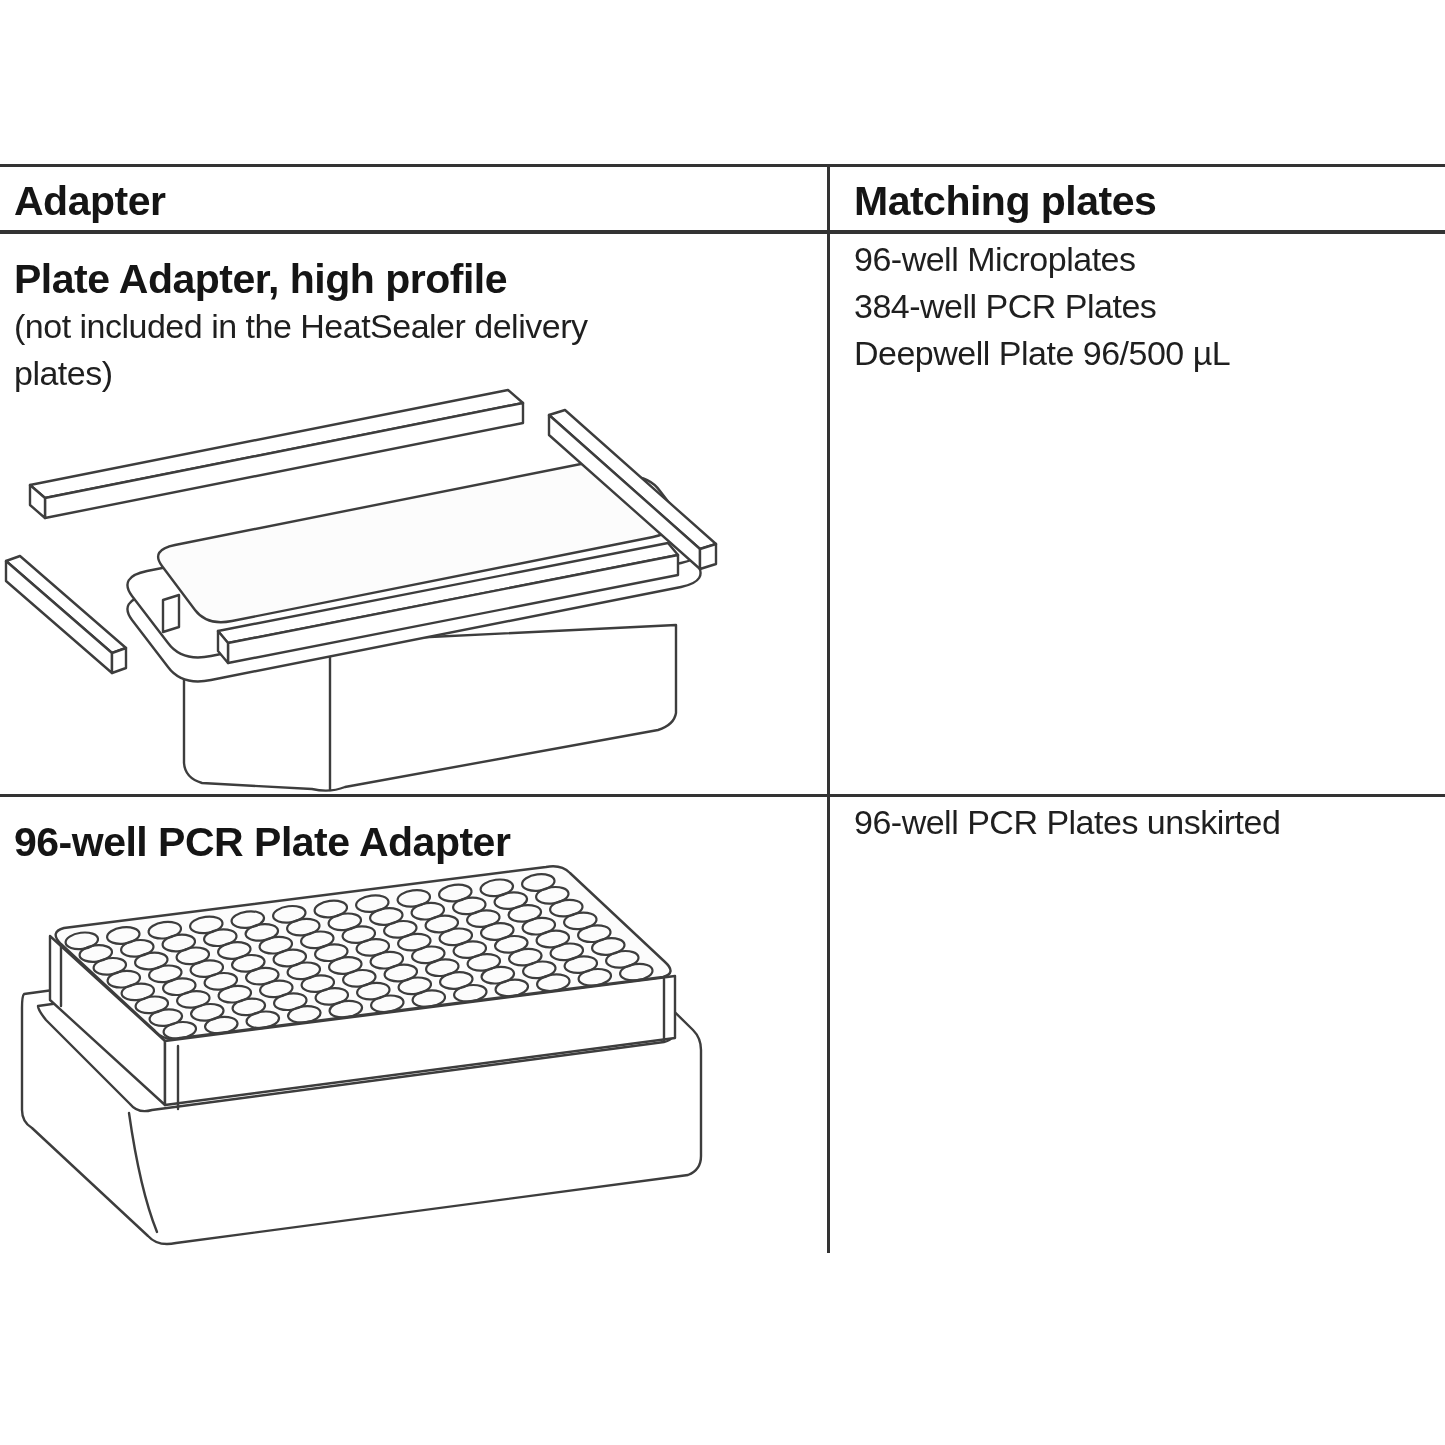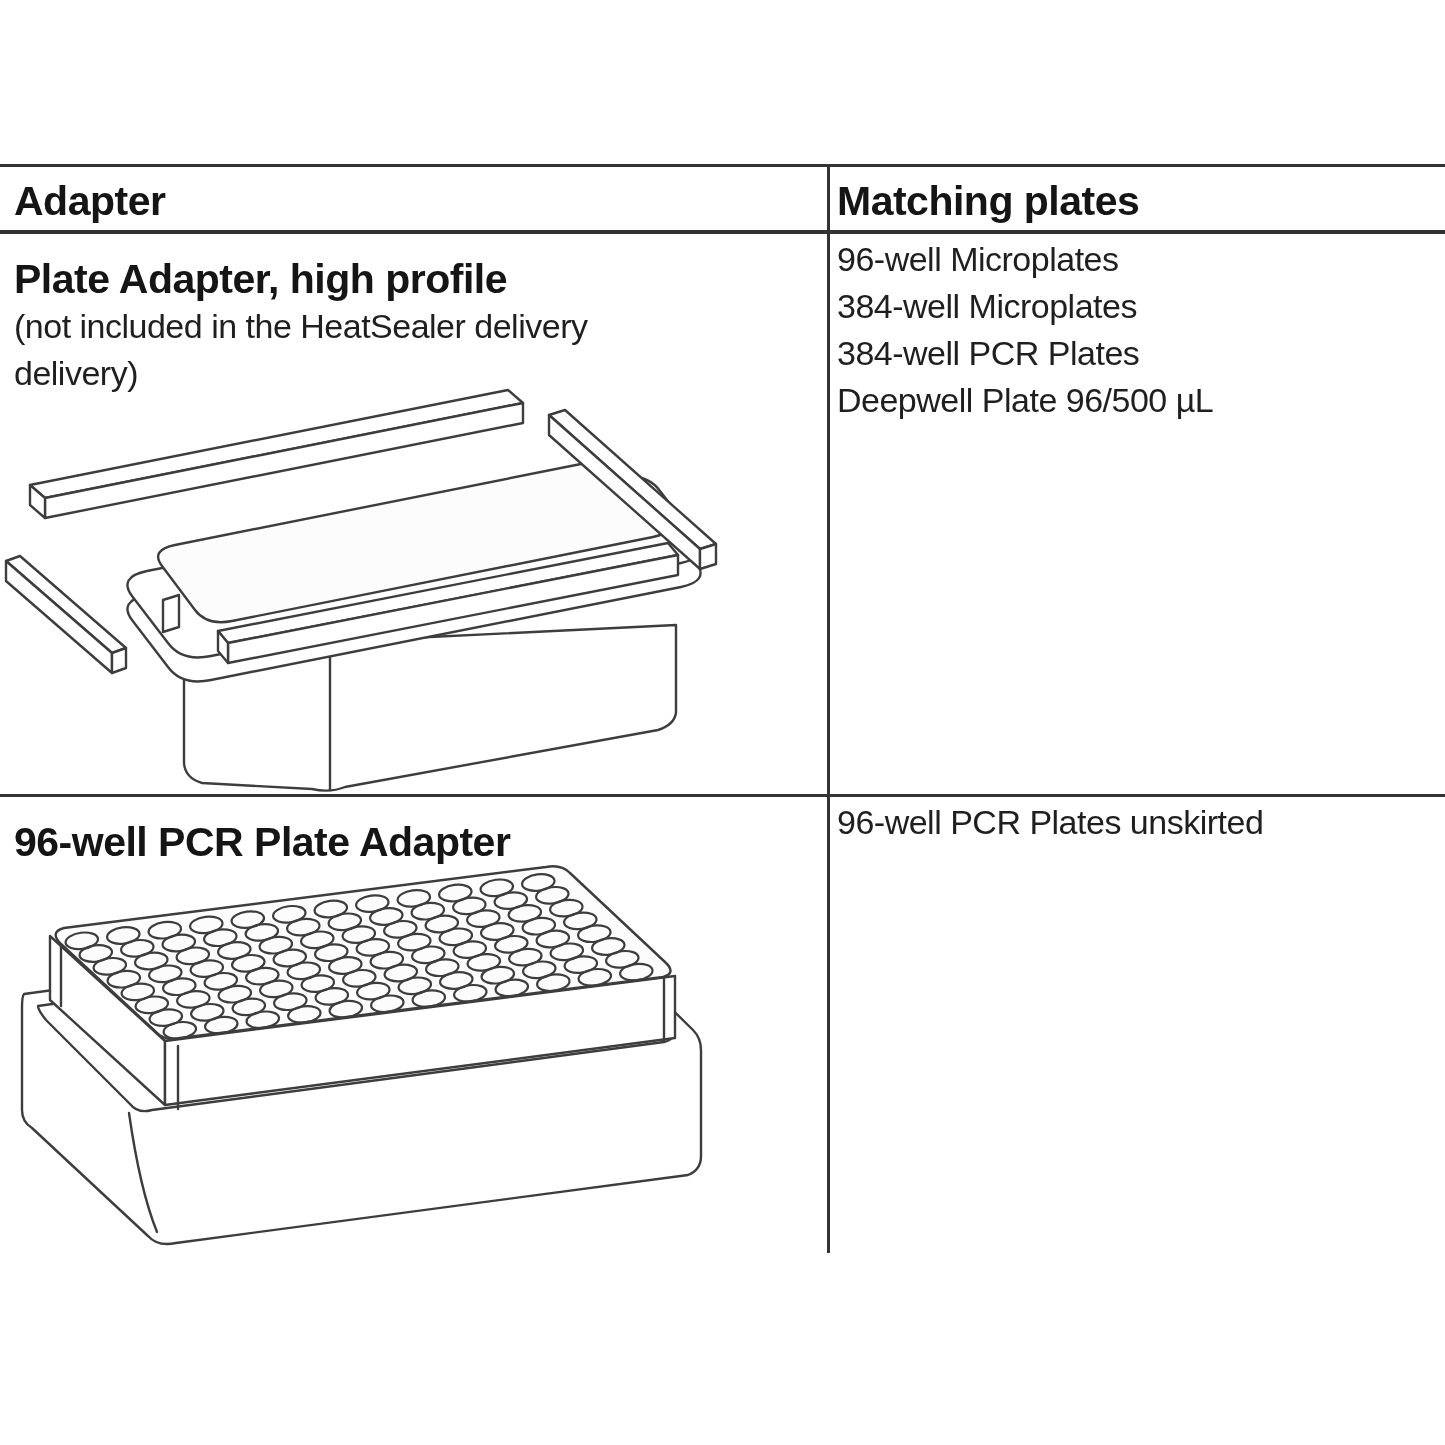--- a/index.html
+++ b/index.html
@@ -12,21 +12,21 @@
 
   .tbl {
     position:absolute; left:0; top:164px; width:1445px; height:1086px;
     border-top:3px solid #333;
     display:grid;
     grid-template-columns:827px 618px;
     grid-template-rows:67px 563px 456px;
   }
   .cell { position:relative; box-sizing:border-box; }
   .col-left  { padding-left:14px; }
-  .col-right { border-left:3px solid #333; padding-left:7px; }
+  .col-right { border-left:3px solid #333; padding-left:24px; }
   .hdr  { border-bottom:4px solid #333; padding-top:11px; }
   .row1 { border-bottom:3px solid #333; }
 
   .bold-txt {
     font-weight:bold; font-size:41px; line-height:47px; letter-spacing:-0.5px;
     color:#151515; white-space:nowrap;
   }
   .body-txt {
     font-size:34px; line-height:47px; letter-spacing:-0.5px;
     color:#1f1f1f; white-space:nowrap;
@@ -52,25 +52,24 @@
     <div class="cell col-left hdr">
       <div class="bold-txt">Adapter</div>
     </div>
     <div class="cell col-right hdr">
       <div class="bold-txt">Matching plates</div>
     </div>
 
     <div class="cell col-left row1">
       <div class="bold-txt pad-top-sm">Plate Adapter, high profile</div>
       <div class="body-txt">(not included in the HeatSealer delivery</div>
-      <div class="body-txt">delivery)</div>
+      <div class="body-txt">plates)</div>
     </div>
     <div class="cell col-right row1 pad-top-xs">
       <div class="body-txt">96-well Microplates</div>
-      <div class="body-txt">384-well Microplates</div>
       <div class="body-txt">384-well PCR Plates</div>
       <div class="body-txt">Deepwell Plate 96/500 µL</div>
     </div>
 
     <div class="cell col-left">
       <div class="bold-txt pad-top-sm">96-well PCR Plate Adapter</div>
     </div>
     <div class="cell col-right pad-top-xs">
       <div class="body-txt">96-well PCR Plates unskirted</div>
     </div>

